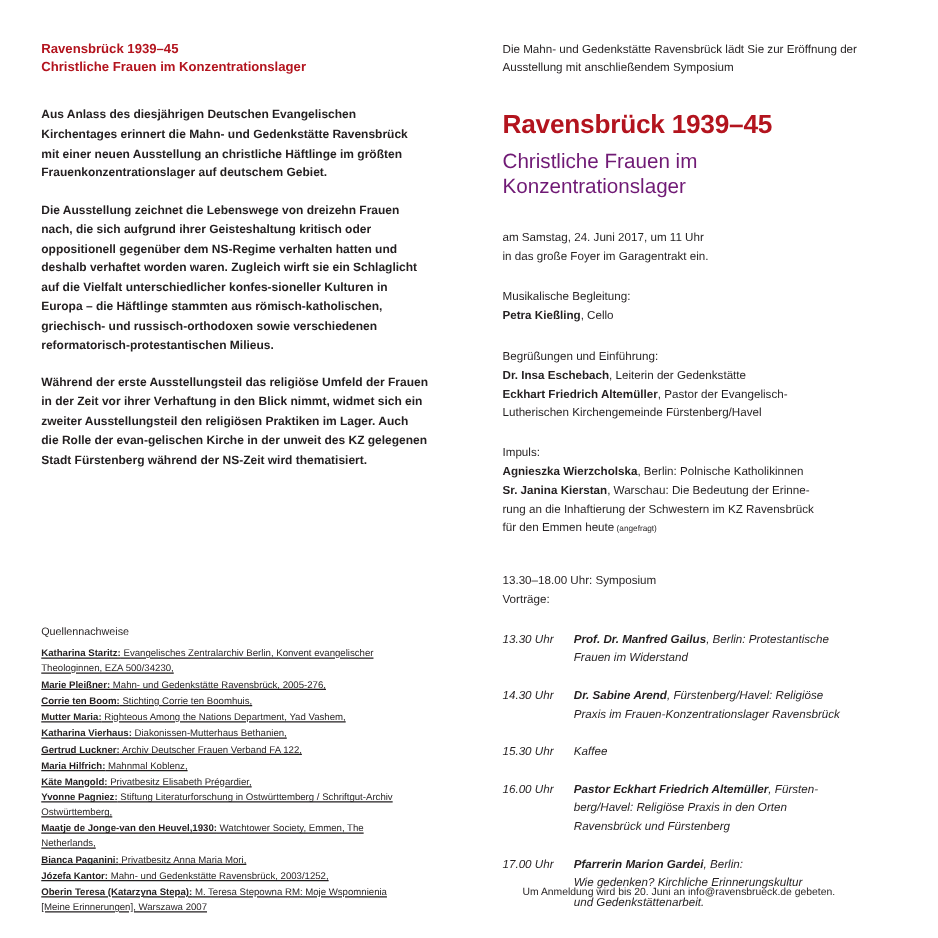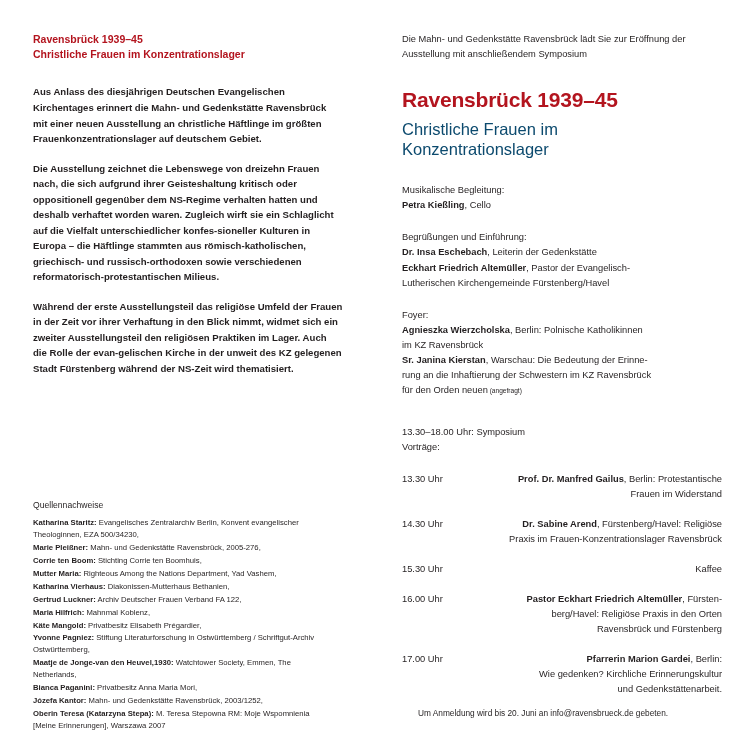--- a/index.html
+++ b/index.html
@@ -57,66 +57,67 @@
     top: 500px;
     width: 300px;
   }
   .quellen-head {
     font-size: 8.6px;
     margin-bottom: 7px;
   }
   .quellen-list {
     font-size: 7.7px;
     line-height: 1.55;
+    text-decoration: underline;
   }
   .quellen-list .q-item { margin-bottom: 1px; }
   .quellen-list b { font-weight: bold; }
 
   
   .intro {
     font-size: 9.3px;
     line-height: 1.62;
     margin-bottom: 26px;
   }
   .main-title {
     color: #b3141e;
     font-weight: bold;
     font-size: 21px;
     letter-spacing: -0.2px;
     margin-bottom: 7px;
   }
   .sub-title {
-    color: #0c4a6e;
+    color: #701a75;
     font-size: 16.5px;
     line-height: 1.22;
     font-weight: normal;
     margin-bottom: 24px;
   }
   .sub-title div { white-space: nowrap; }
 
   .blk {
     font-size: 9.3px;
     line-height: 1.62;
     margin-bottom: 17px;
   }
   .blk b { font-weight: bold; }
   .tiny {
     font-size: 6.6px;
   }
 
-  .sym-list { font-size: 9.3px; line-height: 1.62; }
+  .sym-list { font-size: 9.3px; line-height: 1.62; font-style: italic; }
   .sym-row {
     display: flex;
     margin-bottom: 15px;
   }
   .sym-time {
     width: 57px;
     flex: 0 0 57px;
   }
-  .sym-desc { flex: 1 1 auto; text-align: right; }
+  .sym-desc { flex: 1 1 auto; }
   .sym-row.single { margin-bottom: 15px; }
 
   .footer {
     position: absolute;
     left: 418px;
     top: 708px;
     width: 330px;
     font-size: 8.3px;
     color: #231f20;
   }
@@ -161,40 +162,43 @@
   <div class="col-right">
 
     <div class="intro">Die Mahn- und Gedenkstätte Ravensbrück lädt Sie zur Eröffnung der Ausstellung mit anschließendem Symposium</div>
 
     <div class="main-title">Ravensbrück 1939–45</div>
     <div class="sub-title">
       <div>Christliche Frauen im</div>
       <div>Konzentrationslager</div>
     </div>
 
+    <div class="blk">
+      <div>am Samstag, 24. Juni 2017, um 11 Uhr</div>
+      <div>in das große Foyer im Garagentrakt ein.</div>
+    </div>
 
     <div class="blk">
       <div>Musikalische Begleitung:</div>
       <div><b>Petra Kießling</b><span>, Cello</span></div>
     </div>
 
     <div class="blk">
       <div>Begrüßungen und Einführung:</div>
       <div><b>Dr. Insa Eschebach</b><span>, Leiterin der Gedenkstätte</span></div>
       <div><b>Eckhart Friedrich Altemüller</b><span>, Pastor der Evangelisch-</span></div>
       <div><span>Lutherischen Kirchengemeinde Fürstenberg/Havel</span></div>
     </div>
 
     <div class="blk">
-      <div>Foyer:</div>
+      <div>Impuls:</div>
       <div><b>Agnieszka Wierzcholska</b><span>, Berlin: Polnische Katholikinnen</span></div>
-      <div><span>im KZ Ravensbrück</span></div>
       <div><b>Sr. Janina Kierstan</b><span>, Warschau: Die Bedeutung der Erinne-</span></div>
       <div><span>rung an die Inhaftierung der Schwestern im KZ Ravensbrück</span></div>
-      <div><span>für den Orden neuen</span><span class="tiny"> (angefragt)</span></div>
+      <div><span>für den Emmen heute</span><span class="tiny"> (angefragt)</span></div>
     </div>
 
     <div class="spacer-lg"></div>
 
     <div class="blk">
       <div>13.30–18.00 Uhr: Symposium</div>
       <div>Vorträge:</div>
     </div>
 
     <div class="sym-list">

